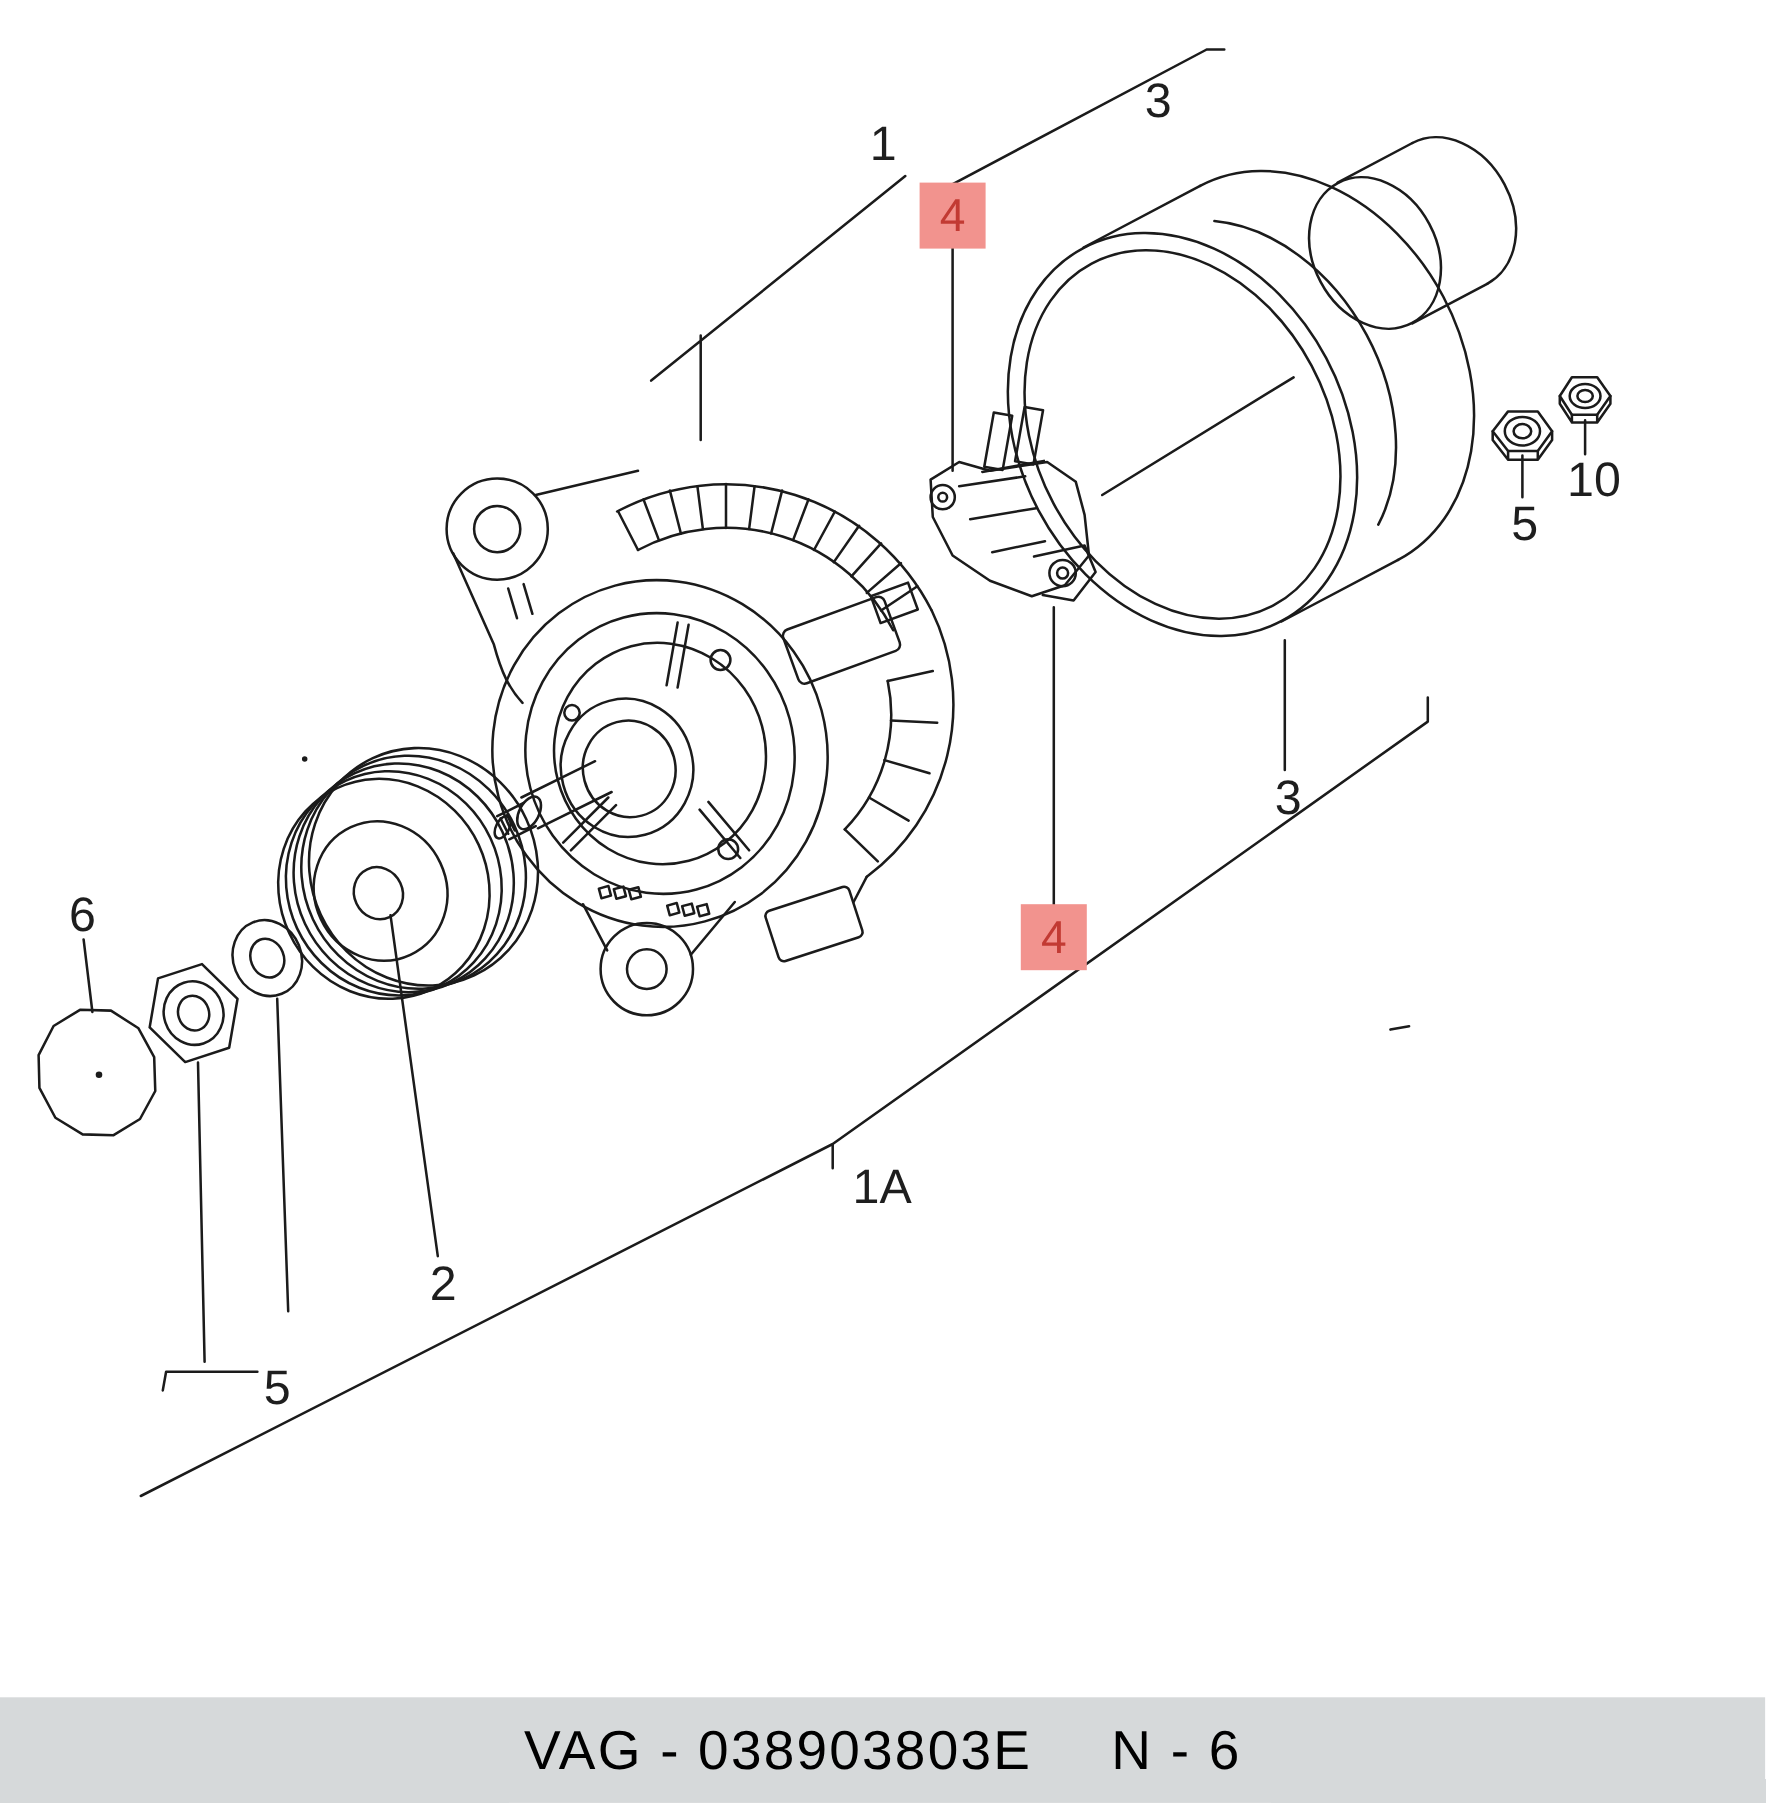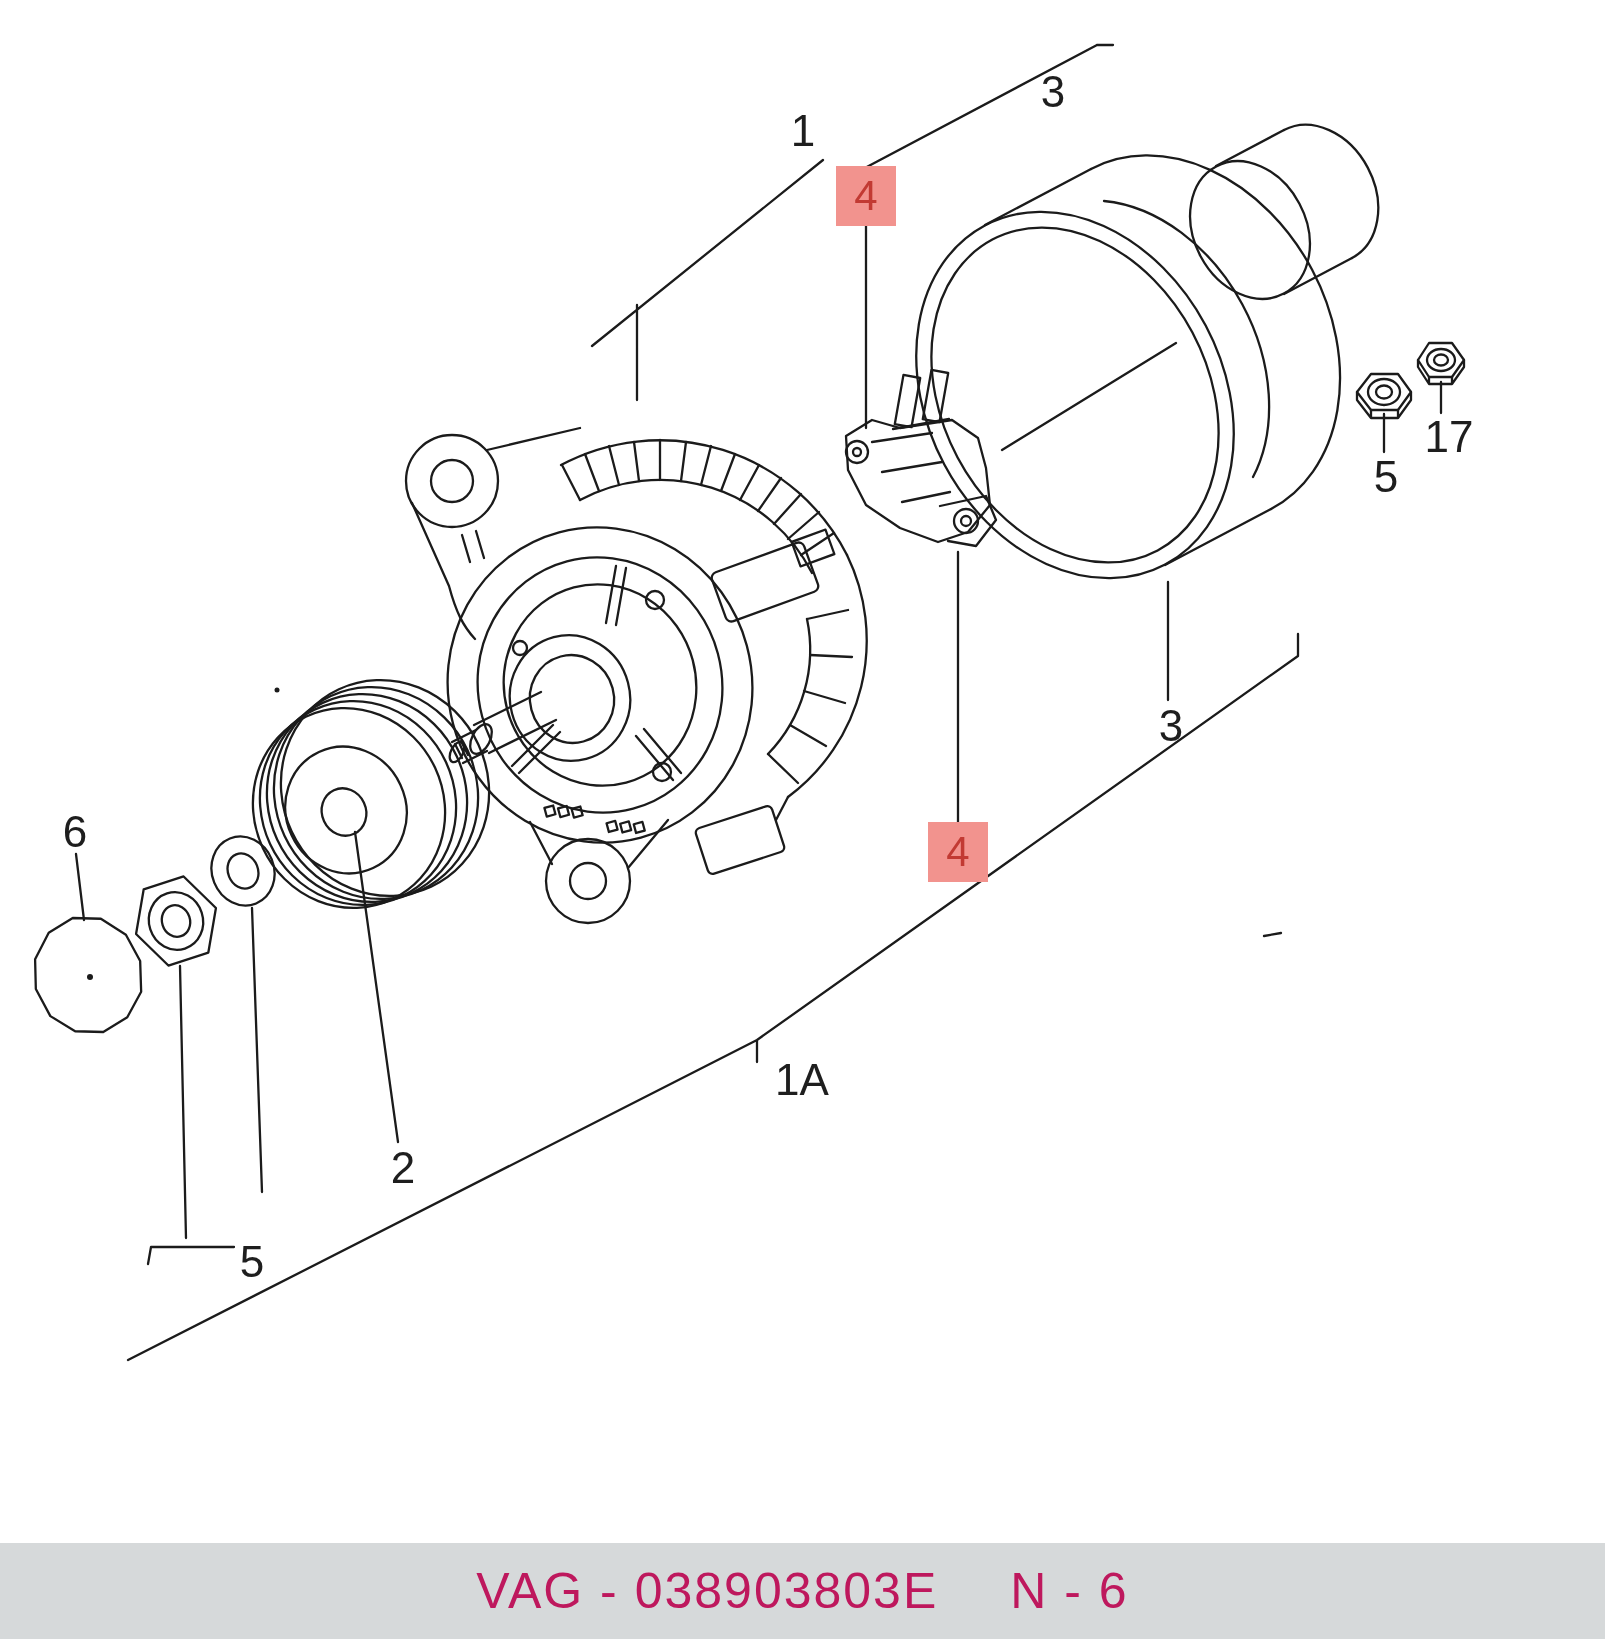--- a/index.html
+++ b/index.html
@@ -30,21 +30,21 @@
     display:flex;align-items:center;justify-content:center;
     font-size:42px;
   }
   .footer{
     position:absolute;left:0;bottom:0;
     width:100%;height:96px;
     background:#d6d9da;
     display:flex;align-items:center;justify-content:center;
     gap:72px;
     font-size:50px;
-    color:#be185d;
+    color:#000000;
     letter-spacing:2px;
   }
 </style>
 </head>
 <body>
 
 <div class="page">
 
   <svg class="diagram" width="1605" height="1543" viewBox="0 0 1605 1543">
 
@@ -188,21 +188,21 @@
     <g>
       <path d="M 142,975 L 135,946 L 115,924 L 88,916 L 61,924 L 41,946 L 34,975 L 41,1005
                L 61,1026 L 88,1034 L 115,1026 L 135,1005 Z" transform="rotate(-15 88 975)"></path>
       <circle class="dot" cx="90" cy="977" r="3"></circle>
     </g>
   </svg>
 
   <div class="callout" style="left:803px;top:131px">1</div>
   <div class="callout" style="left:1053px;top:92px">3</div>
   <div class="callout hl" style="left:866px;top:196px">4</div>
-  <div class="callout" style="left:1449px;top:437px">17</div>
+  <div class="callout" style="left:1449px;top:437px">10</div>
   <div class="callout" style="left:1386px;top:477px">5</div>
   <div class="callout" style="left:1171px;top:726px">3</div>
   <div class="callout hl" style="left:958px;top:852px">4</div>
   <div class="callout" style="left:75px;top:832px">6</div>
   <div class="callout" style="left:403px;top:1168px">2</div>
   <div class="callout" style="left:252px;top:1262px">5</div>
   <div class="callout" style="left:802px;top:1080px">1A</div>
 
   <div class="footer">
     <span>VAG - 038903803E</span>

